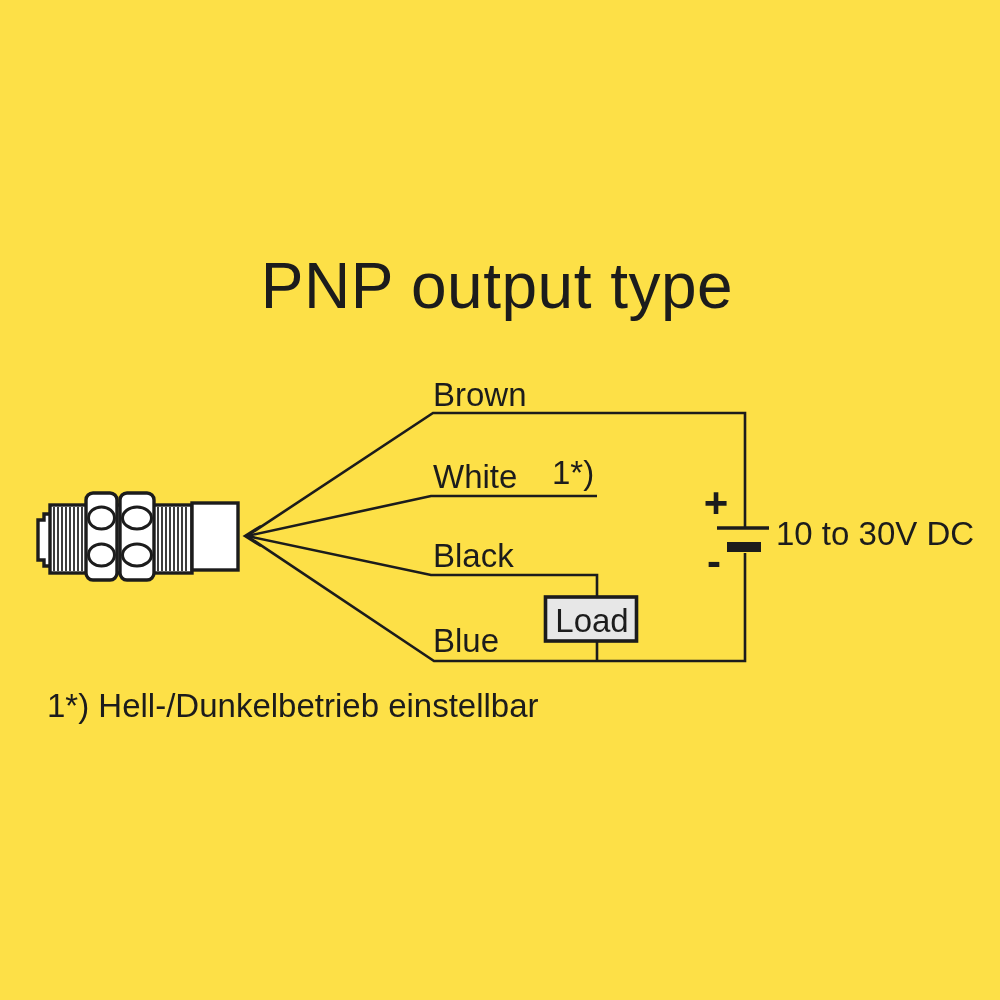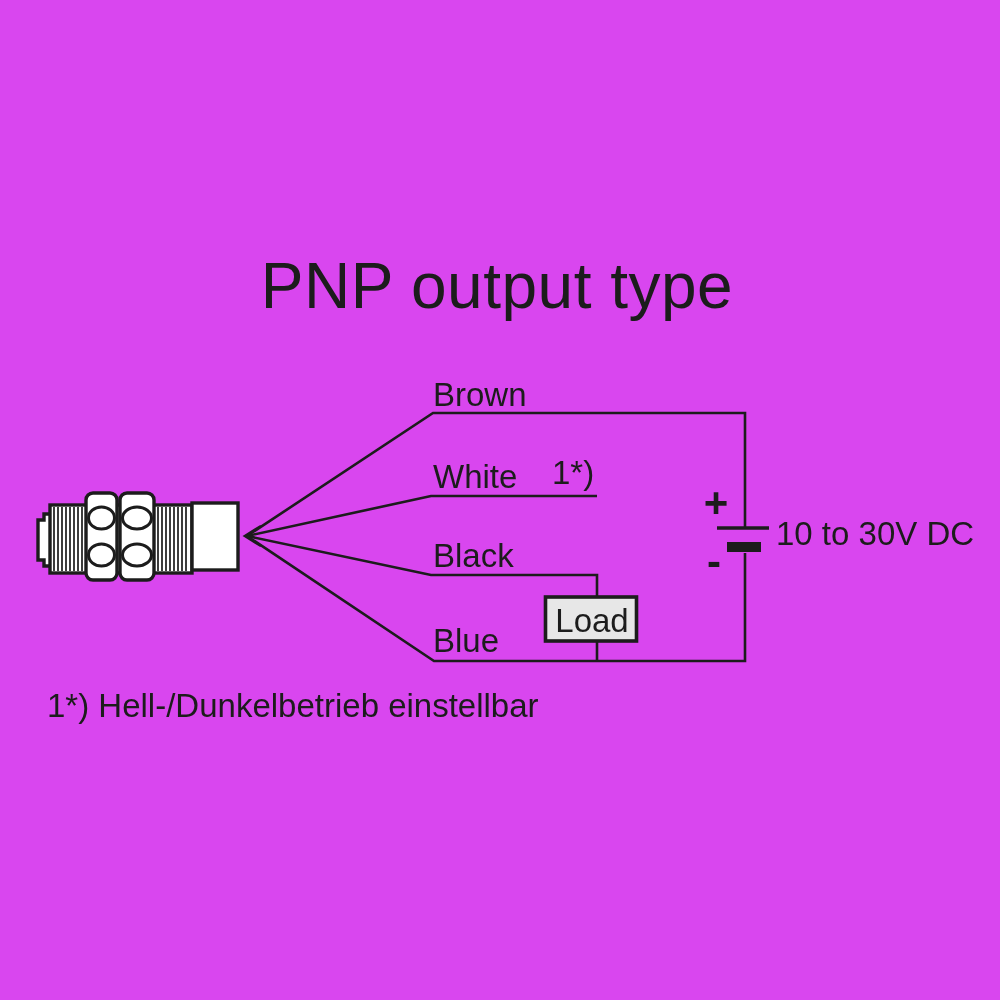--- a/index.html
+++ b/index.html
@@ -1,20 +1,20 @@
 <!DOCTYPE html>
 <html><head>
 <meta charset="utf-8">
 <style>
   html, body { margin: 0; padding: 0; background: #ffffff; }
   .canvas {
     position: relative;
     width: 1000px;
     height: 1000px;
-    background: #d946ef;
+    background: #fde047;
     overflow: hidden;
   }
   svg { position: absolute; left: 0; top: 0; }
   text {
     font-family: "Liberation Sans", sans-serif;
     fill: #1c1c1c;
   }
   .title-text   { font-size: 64px; letter-spacing: 0.5px; }
   .lbl          { font-size: 33px; }
   .note         { font-size: 33px; }

